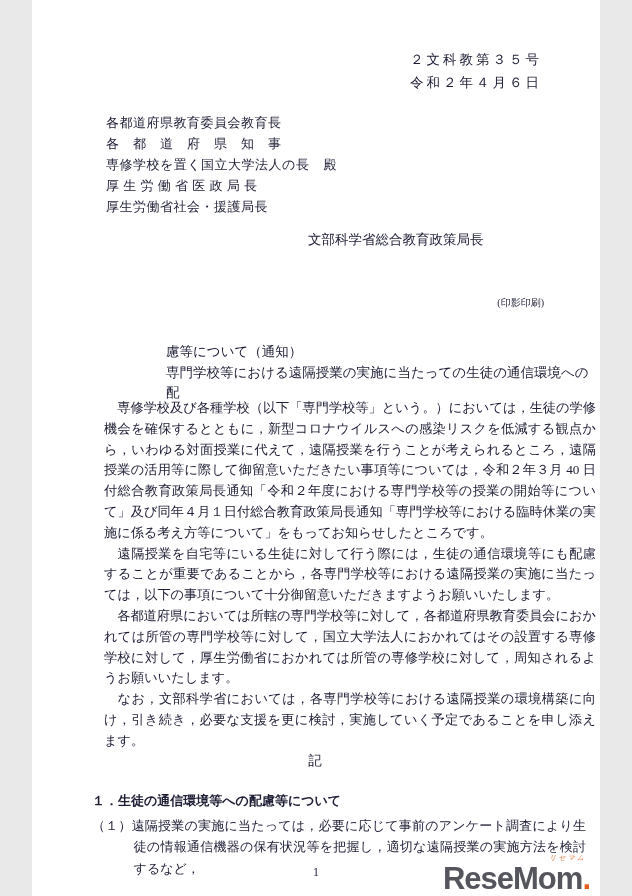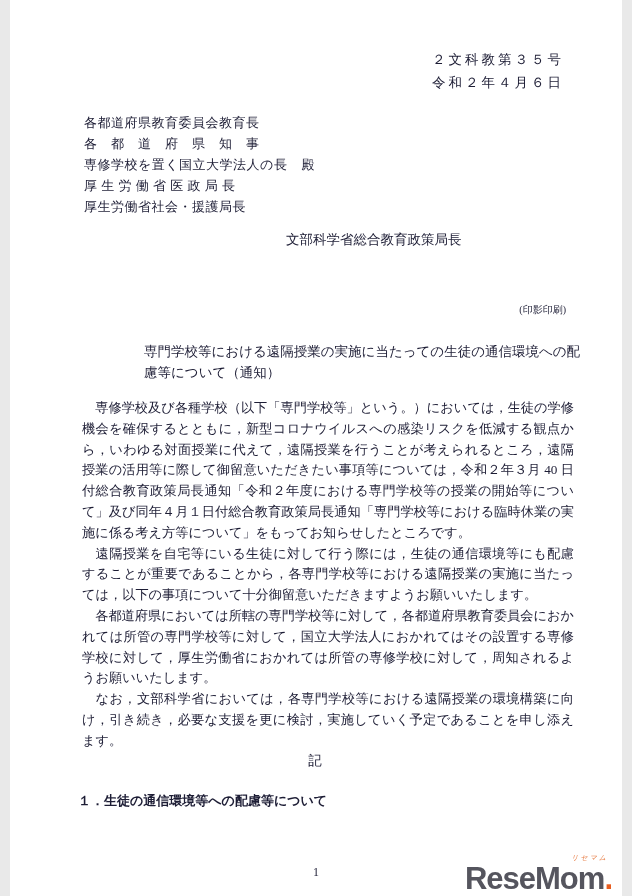--- a/index.html
+++ b/index.html
@@ -1,18 +1,18 @@
 <!DOCTYPE html>
 <html><head>
 <meta charset="utf-8">
 <style>
   html,body{margin:0;padding:0;background:#e9e9e9;}
   .page{
     position:relative;
-    width:612px;height:896px;
+    width:568px;height:896px;
     margin:0 auto;
     background:#ffffff;
     color:#1d1d35;
     font-family:"Liberation Serif","DejaVu Serif",serif;
     overflow:hidden;
   }
   .header-right{
     position:absolute;top:48px;right:58px;
     text-align:right;font-size:13.5px;line-height:23px;letter-spacing:3px;
   }
@@ -20,37 +20,37 @@
     position:absolute;top:112px;left:74px;
     font-size:13px;line-height:21px;letter-spacing:0.5px;
   }
   .recipient-row{display:flex;}
   .honorific{margin-left:14px;}
   .sender{
     position:absolute;top:229px;left:276px;
     font-size:13.5px;line-height:22px;
   }
   .sender-name{padding-left:22px;}
-  .seal-note{position:absolute;top:303px;right:56px;font-size:10px;}
+  .seal-note{position:absolute;top:296px;right:56px;font-size:10px;}
   .subject{
     position:absolute;top:342px;left:134px;
     font-size:13.5px;line-height:20.5px;
   }
   .body-text{
     position:absolute;top:398px;left:72px;width:492px;
     font-size:13.2px;line-height:20.8px;text-align:justify;
   }
   .body-text p{margin:0;}
   .u{text-underline-offset:2.5px;}
   .record-mark{
     position:absolute;top:752px;left:0;width:100%;
     text-align:center;font-size:13.5px;letter-spacing:2px;
   }
   .section{
-    position:absolute;top:790px;left:68px;width:494px;
+    position:absolute;top:790px;left:60px;width:494px;
     font-size:13px;line-height:21.6px;
   }
   .section-heading{
     font-family:"Liberation Sans","DejaVu Sans",sans-serif;
     font-weight:bold;font-size:13px;margin:0 0 3px 0;
   }
   .section-item{
     margin:0;padding-left:3.2em;text-indent:-3.2em;text-align:justify;
   }
   .page-number{
@@ -102,35 +102,36 @@
     </div>
   </div>
 
   <div class="sender">
     <div>文部科学省総合教育政策局長</div>
   </div>
 
   <div class="seal-note">(印影印刷)</div>
 
   <div class="subject">
+    <div>慮等について（通知）</div>
     <div>専門学校等における遠隔授業の実施に当たっての生徒の通信環境への配</div>
-    <div>慮等について（通知）</div>
   </div>
 
   <div class="body-text">
     <p><span>　専修学校及び各種学校（以下「専門学校等」という。）においては，生徒の学修機会を確保するとともに，新型コロナウイルスへの感染リスクを低減する観点から，いわゆる対面授業に代えて，遠隔授業を行うことが考えられるところ，遠隔授業の活用等に際して御留意いただきたい事項等については，令和２年３月 40 日付総合教育政策局長通知「令和２年度における専門学校等の授業の開始等について」及び同年４月１日付総合教育政策局長通知「専門学校等における臨時休業の実施に係る考え方等について」をもってお知らせしたところです。</span></p>
     <p><span>　</span><span class="u">遠隔授業を自宅等にいる生徒に対して行う際には，生徒の通信環境等にも配慮することが重要であることから</span><span>，各専門学校等における遠隔授業の実施に当たっては，</span><span class="u">以下の事項について十分御留意いただきますようお願いいたします。</span></p>
     <p><span>　各都道府県においては所轄の専門学校等に対して，各都道府県教育委員会におかれては所管の専門学校等に対して，国立大学法人におかれてはその設置する専修学校に対して，厚生労働省におかれては所管の専修学校に対して，周知されるようお願いいたします。</span></p>
     <p><span>　なお，文部科学省においては，各専門学校等における遠隔授業の環境構築に向け，引き続き，必要な支援を更に検討，実施していく予定であることを申し添えます。</span></p>
   </div>
 
   <div class="record-mark">記</div>
 
   <div class="section">
     <p class="section-heading">１．生徒の通信環境等への配慮等について</p>
+    <p class="section-item"><span>（１）</span><span><span class="u">遠隔授業の実施に当たっては</span><span>，</span><span class="u">必要に応じて事前のアンケート調査により生徒の情報通信機器の保有状況等を把握し，適切な遠隔授業の実施方法を検討するなど，</span></span></p>
   </div>
 
   <div class="page-number">1</div>
 
   <div class="logo">
     <span class="logo-ruby">リセマム</span>
     <span class="logo-main"><span class="logo-text">ReseMom</span><span class="logo-dot">.</span></span>
   </div>
 
 </div>

